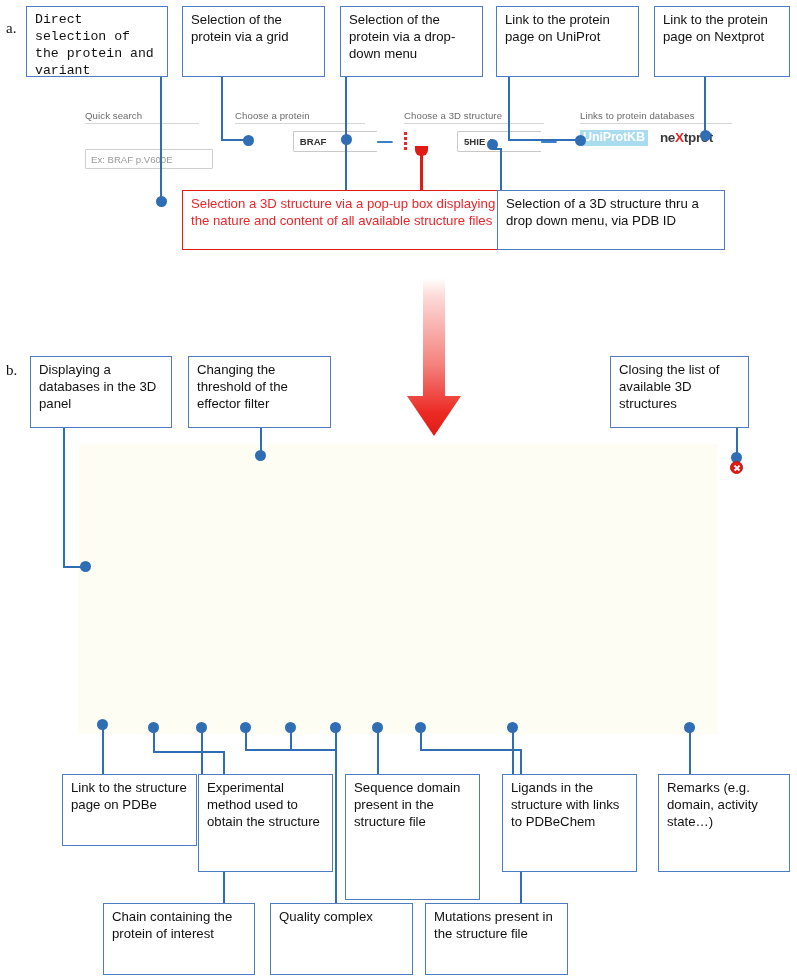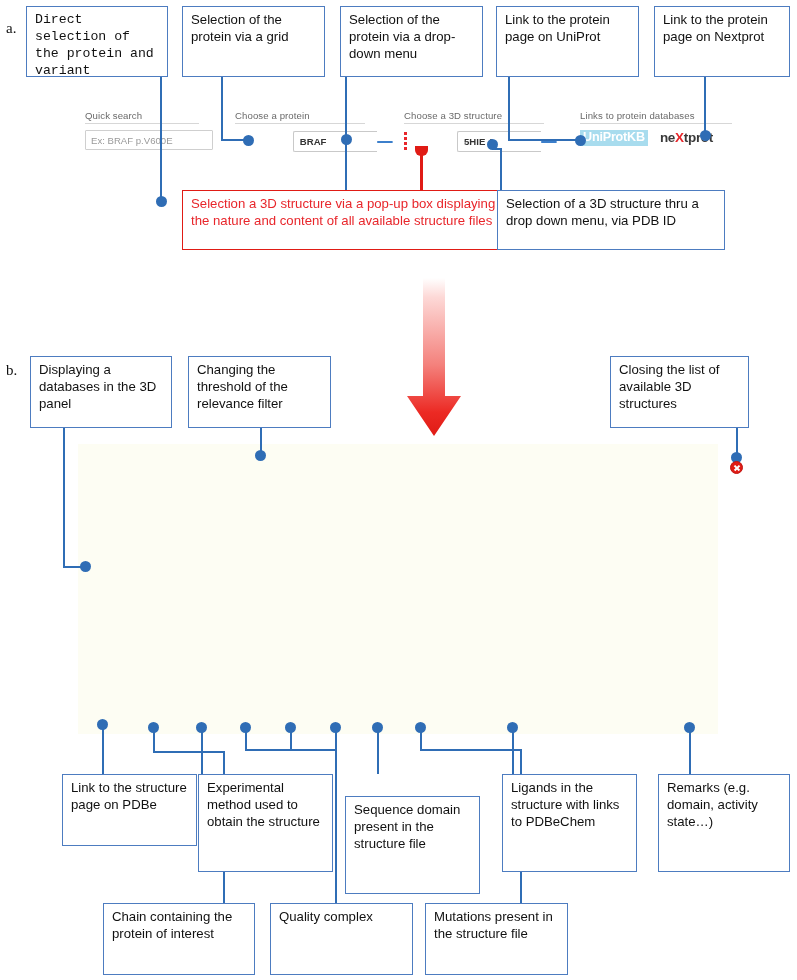--- a/index.html
+++ b/index.html
@@ -56,21 +56,21 @@
   .tb-label {
     font-size: 9.6px;
     color: #6a6a6a;
     white-space: nowrap;
     letter-spacing: .1px;
   }
   .tb-rule {
     height: 1px; background: #d7d7d7; margin-top: 2px;
   }
   .tb-input {
-    margin-top: 6px;
+    margin-top: 25px;
     width: 128px; height: 20px;
     border: 1px solid #cfcfcf;
     background: #fff;
     font-size: 9.6px;
     color: #9a9a9a;
     padding: 0 5px;
     line-height: 19px;
     border-radius: 1px;
   }
   .select-wrap {
@@ -354,21 +354,21 @@
   </defs>
   <polygon points="18,0 40,0 40,118 56,118 29,158 2,118 18,118" fill="url(#argrad)"></polygon>
 </svg>
 
 <div class="seclabel" style="left:6px; top:362px;">b.</div>
 
 <div class="callout" style="left:30px; top:356px; width:142px; height:72px;">
   <span>Displaying a databases in the 3D panel</span>
 </div>
 <div class="callout" style="left:188px; top:356px; width:143px; height:72px;">
-  <span>Changing the threshold of the relevance filter</span>
+  <span>Changing the threshold of the effector filter</span>
 </div>
 <div class="callout" style="left:610px; top:356px; width:139px; height:72px;">
   <span>Closing the list of available 3D structures</span>
 </div>
 
 <div class="panelB" style="left:78px; top:444px; width:640px; height:290px;"></div>
 
 <div class="filter-row" style="left:88px; top:452px;">
   <span>Fitler the 3D structures by relevance:</span>
   <span class="lowhigh" style="margin-left:7px;">Low</span>
@@ -588,21 +588,21 @@
 <div class="lineV" style="left:511.5px; top:727px; height:47px;"></div>
 
 <div class="lineV" style="left:688.5px; top:727px; height:47px;"></div>
 
 <div class="callout" style="left:62px; top:774px; width:135px; height:72px;">
   <span>Link to the structure page on PDBe</span>
 </div>
 <div class="callout" style="left:198px; top:774px; width:135px; height:98px;">
   <span>Experimental method used to obtain the structure</span>
 </div>
-<div class="callout" style="left:345px; top:796px; width:135px; height:98px;">
+<div class="callout" style="left:345px; top:774px; width:135px; height:126px;">
   <span>Sequence domain present in the structure file</span>
 </div>
 <div class="callout" style="left:502px; top:774px; width:135px; height:98px;">
   <span>Ligands in the structure with links to PDBeChem</span>
 </div>
 <div class="callout" style="left:658px; top:774px; width:132px; height:98px;">
   <span>Remarks (e.g. domain, activity state…)</span>
 </div>
 
 <div class="callout" style="left:103px; top:903px; width:152px; height:72px;">

